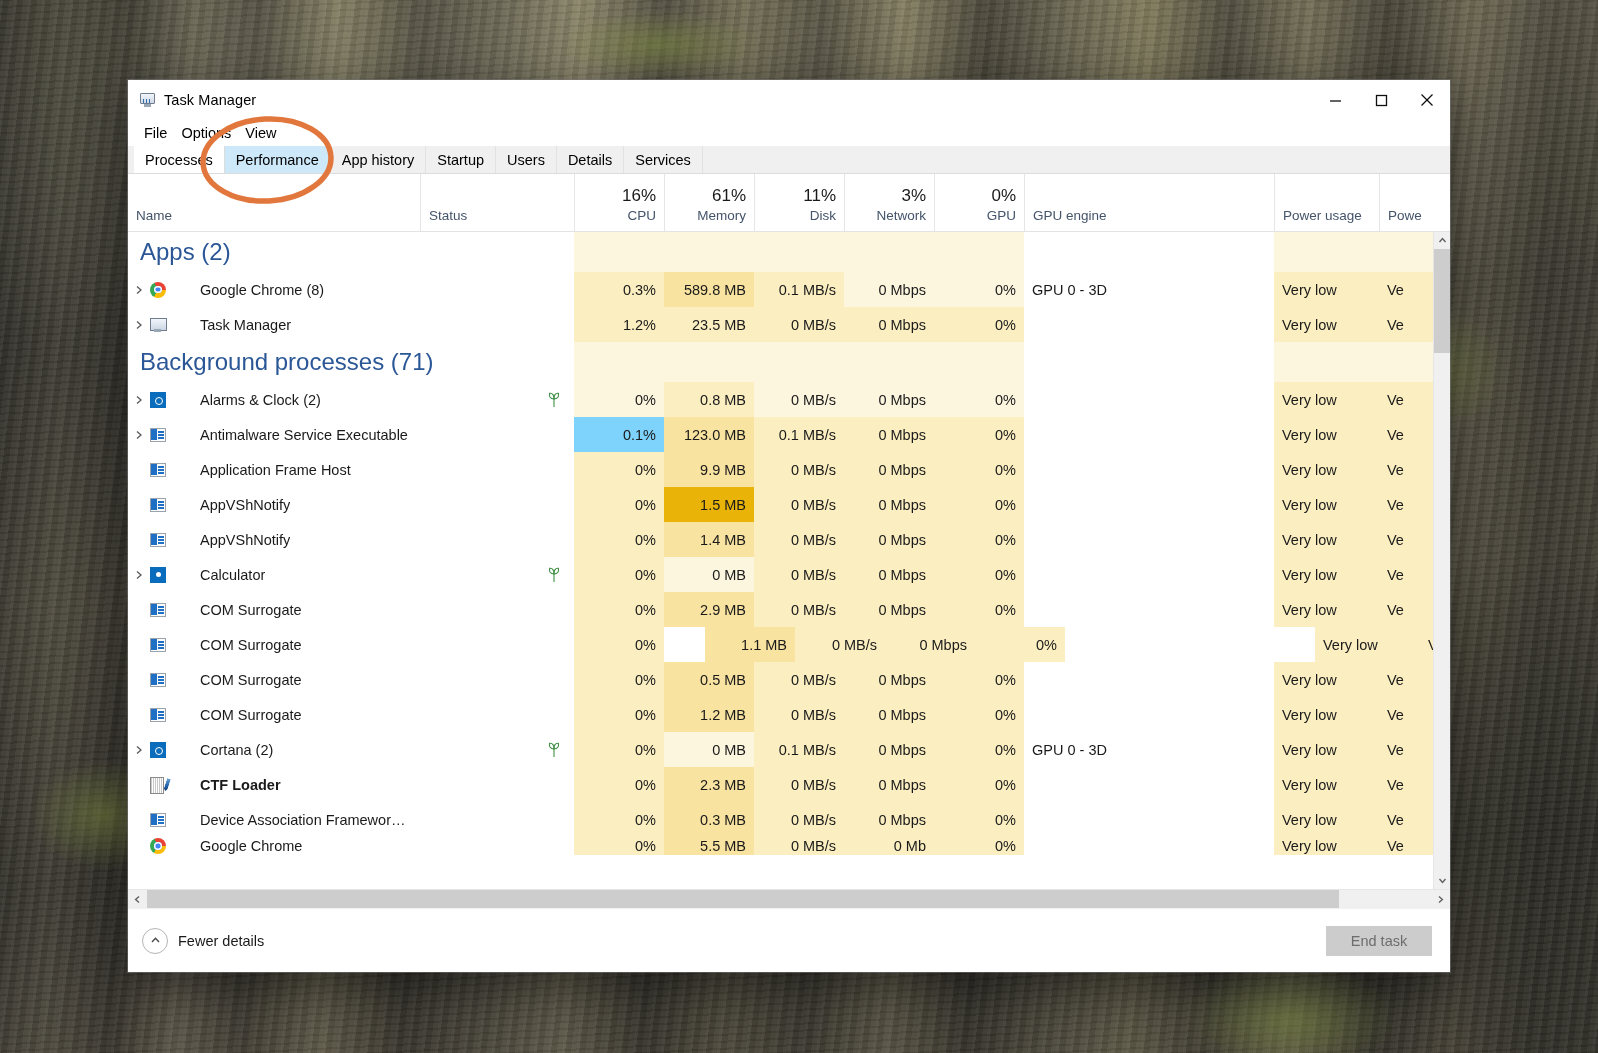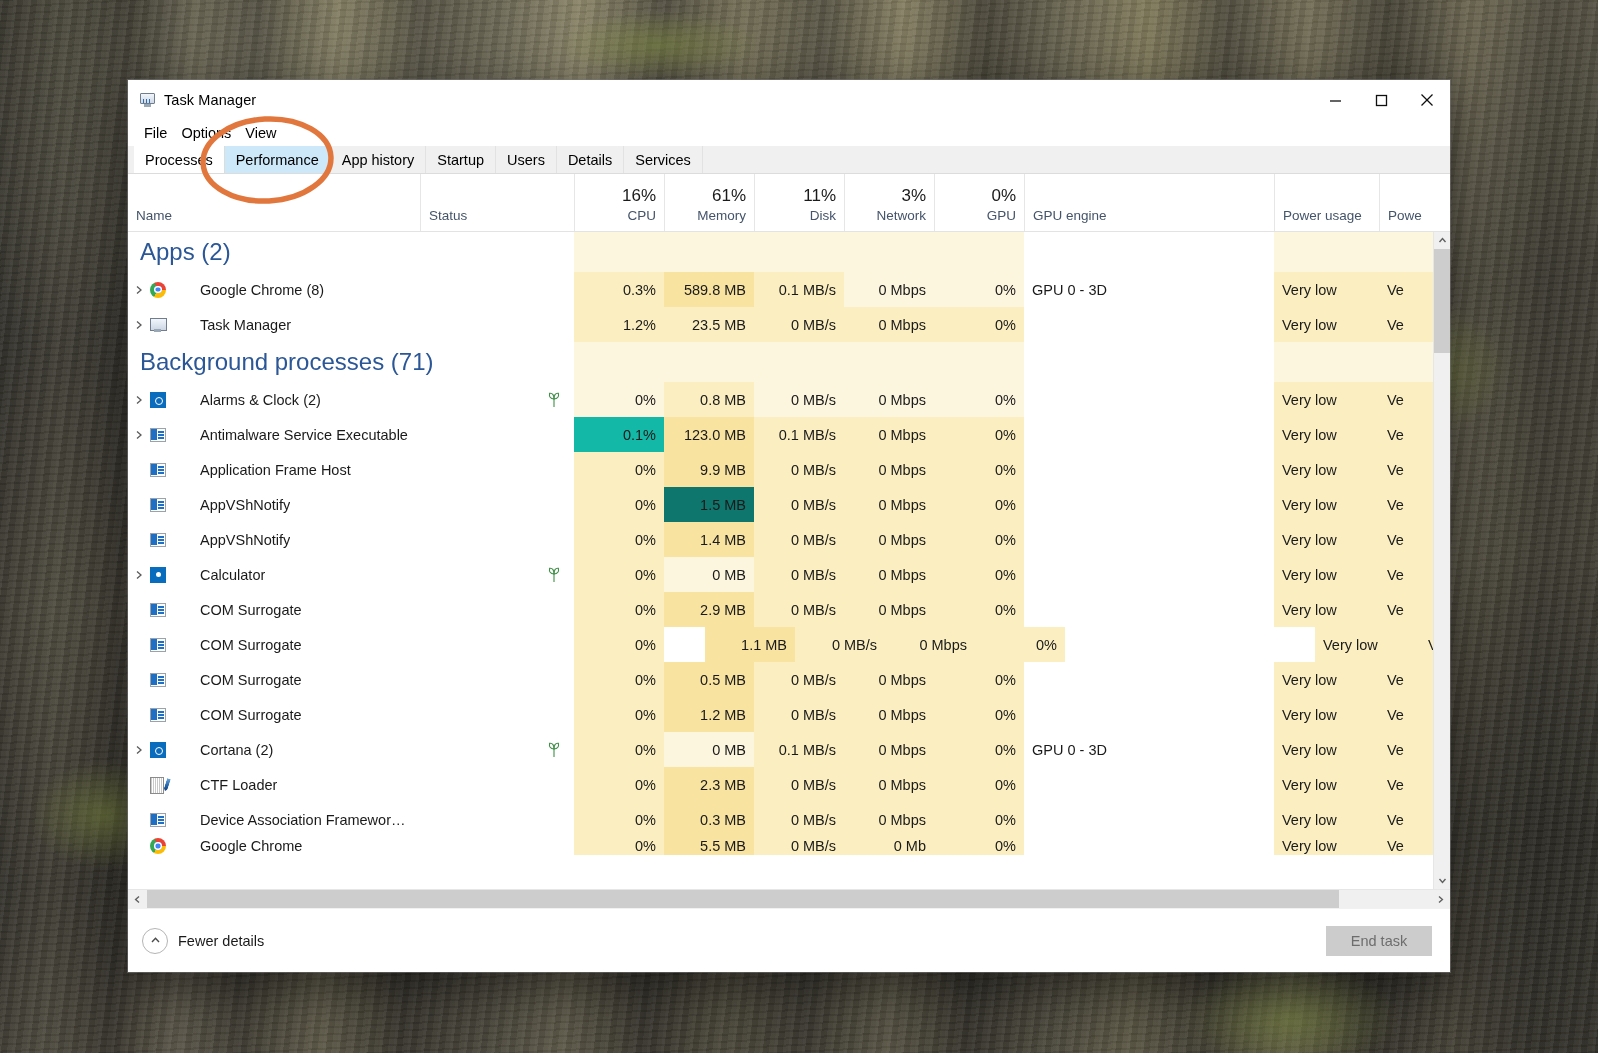--- a/index.html
+++ b/index.html
@@ -609,21 +609,21 @@
               <svg width="8" height="10" viewBox="0 0 8 10">
                 <polyline points="2,1.5 6,5 2,8.5" fill="none" stroke="#5a5a5a" stroke-width="1.3"></polyline>
               </svg>
             </div>
             <div class="picon">
               <div class="ico-generic"></div>
             </div>
             <span class="pname">Antimalware Service Executable</span>
           </div>
           <div class="cell" style="width: 154px; flex: 0 0 154px; justify-content: flex-end; padding-right: 14px;"></div>
-          <div class="cell num" style="width: 90px; flex: 0 0 90px; background: #14b8a6;">0.1%</div>
+          <div class="cell num" style="width: 90px; flex: 0 0 90px; background: #7dd3fc;">0.1%</div>
           <div class="cell num" style="width: 90px; flex: 0 0 90px; background: rgb(249, 227, 160);">123.0 MB</div>
           <div class="cell num" style="width: 90px; flex: 0 0 90px; background: rgb(251, 238, 192);">0.1 MB/s</div>
           <div class="cell num" style="width: 90px; flex: 0 0 90px; background: rgb(251, 238, 192);">0 Mbps</div>
           <div class="cell num" style="width: 90px; flex: 0 0 90px; background: rgb(251, 238, 192);">0%</div>
           <div class="cell" style="width: 250px; flex: 0 0 250px;"></div>
           <div class="cell" style="width: 105px; flex: 0 0 105px; background: rgb(251, 238, 192);">Very low</div>
           <div class="cell" style="width: 90px; flex: 0 0 90px; background: rgb(251, 238, 192);">Ve</div>
         </div>
         <div class="row">
           <div class="cell name" style="width: 292px; flex: 0 0 292px;">
@@ -646,21 +646,21 @@
         <div class="row">
           <div class="cell name" style="width: 292px; flex: 0 0 292px;">
             <div class="indent"></div>
             <div class="picon">
               <div class="ico-generic"></div>
             </div>
             <span class="pname">AppVShNotify</span>
           </div>
           <div class="cell" style="width: 154px; flex: 0 0 154px; justify-content: flex-end; padding-right: 14px;"></div>
           <div class="cell num" style="width: 90px; flex: 0 0 90px; background: rgb(251, 238, 192);">0%</div>
-          <div class="cell num" style="width: 90px; flex: 0 0 90px; background: #0f766e; padding-left: 20px;">1.5 MB</div>
+          <div class="cell num" style="width: 90px; flex: 0 0 90px; background: #eab308; padding-left: 20px;">1.5 MB</div>
           <div class="cell num" style="width: 90px; flex: 0 0 90px; background: rgb(251, 238, 192);">0 MB/s</div>
           <div class="cell num" style="width: 90px; flex: 0 0 90px; background: rgb(251, 238, 192);">0 Mbps</div>
           <div class="cell num" style="width: 90px; flex: 0 0 90px; background: rgb(251, 238, 192);">0%</div>
           <div class="cell" style="width: 250px; flex: 0 0 250px;"></div>
           <div class="cell" style="width: 105px; flex: 0 0 105px; background: rgb(251, 238, 192);">Very low</div>
           <div class="cell" style="width: 90px; flex: 0 0 90px; background: rgb(251, 238, 192);">Ve</div>
         </div>
         <div class="row">
           <div class="cell name" style="width: 292px; flex: 0 0 292px;">
             <div class="indent"></div>
@@ -805,21 +805,21 @@
           <div class="cell num" style="width: 90px; flex: 0 0 90px; background: rgb(251, 238, 192);">0%</div>
           <div class="cell num" style="width: 90px; flex: 0 0 90px; background: rgb(253, 246, 223);">0 MB</div>
           <div class="cell num" style="width: 90px; flex: 0 0 90px; background: rgb(251, 238, 192);">0.1 MB/s</div>
           <div class="cell num" style="width: 90px; flex: 0 0 90px; background: rgb(251, 238, 192);">0 Mbps</div>
           <div class="cell num" style="width: 90px; flex: 0 0 90px; background: rgb(251, 238, 192);">0%</div>
           <div class="cell" style="width: 250px; flex: 0 0 250px;">GPU 0 - 3D</div>
           <div class="cell" style="width: 105px; flex: 0 0 105px; background: rgb(251, 238, 192);">Very low</div>
           <div class="cell" style="width: 90px; flex: 0 0 90px; background: rgb(251, 238, 192);">Ve</div>
         </div>
         <div class="row">
-          <div class="cell name" style="width: 292px; flex: 0 0 292px;">
+          <div class="cell name" style="width: 292px; flex: 0 0 292px; font-weight: bold;">
             <div class="indent"></div>
             <div class="picon">
               <div class="ico-ctf"></div>
             </div>
             <span class="pname">CTF Loader</span>
           </div>
           <div class="cell" style="width: 154px; flex: 0 0 154px; justify-content: flex-end; padding-right: 14px;"></div>
           <div class="cell num" style="width: 90px; flex: 0 0 90px; background: rgb(251, 238, 192);">0%</div>
           <div class="cell num" style="width: 90px; flex: 0 0 90px; background: rgb(249, 227, 160);">2.3 MB</div>
           <div class="cell num" style="width: 90px; flex: 0 0 90px; background: rgb(251, 238, 192);">0 MB/s</div>

